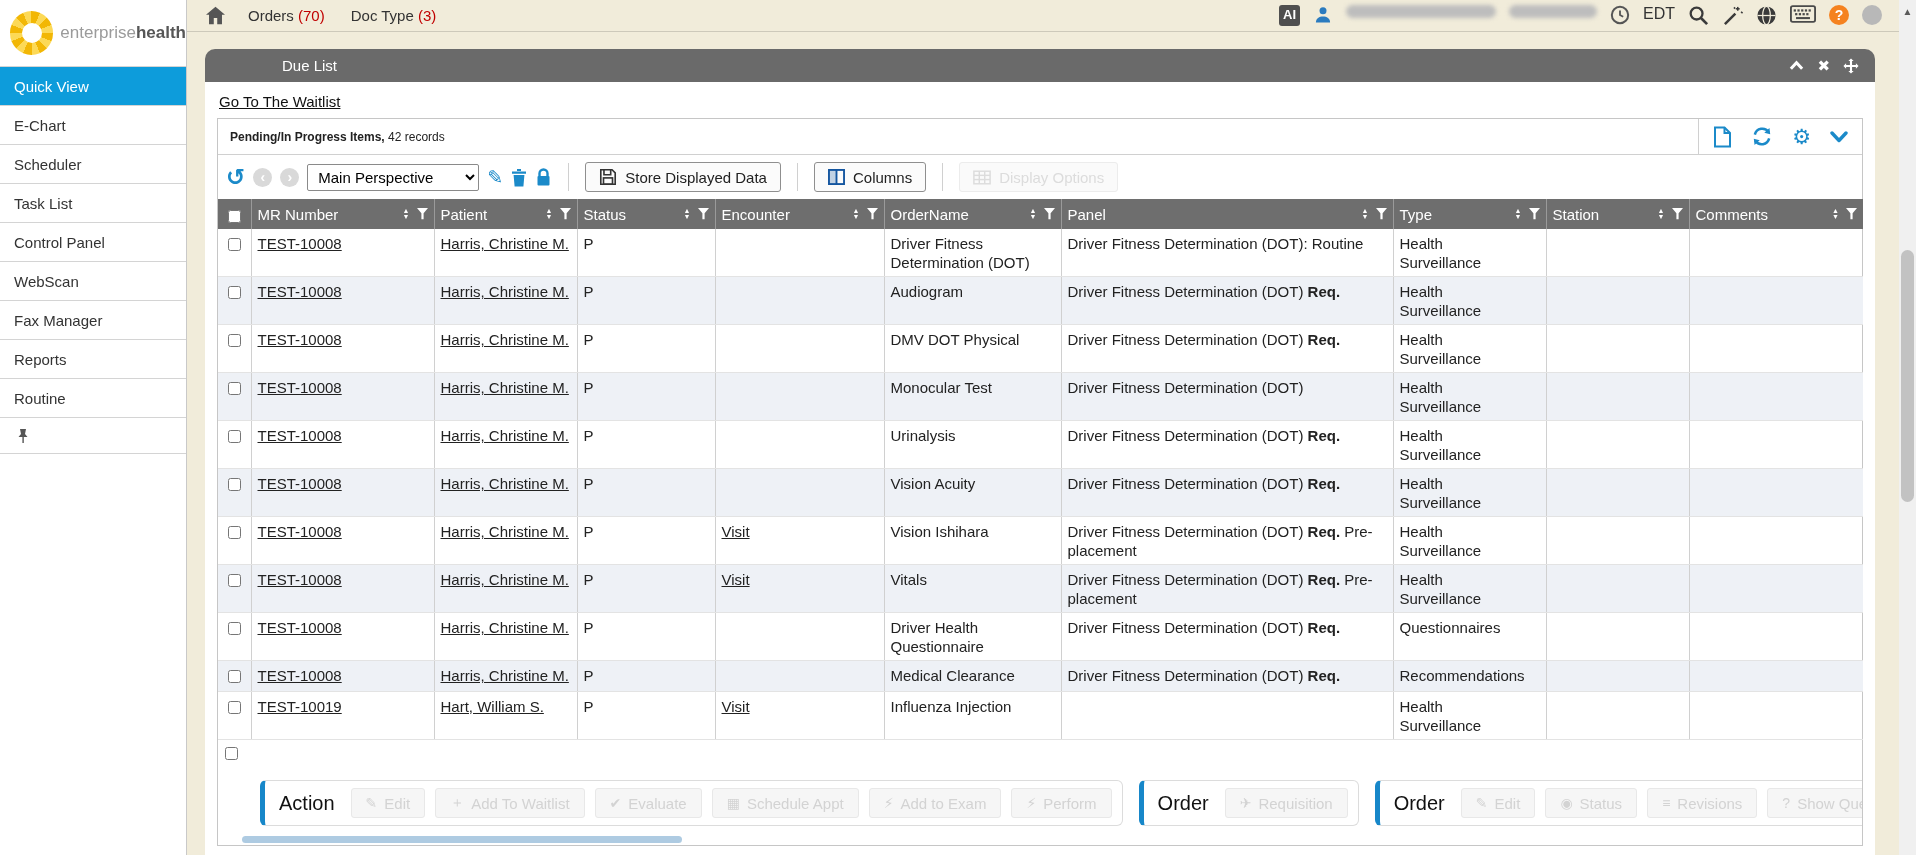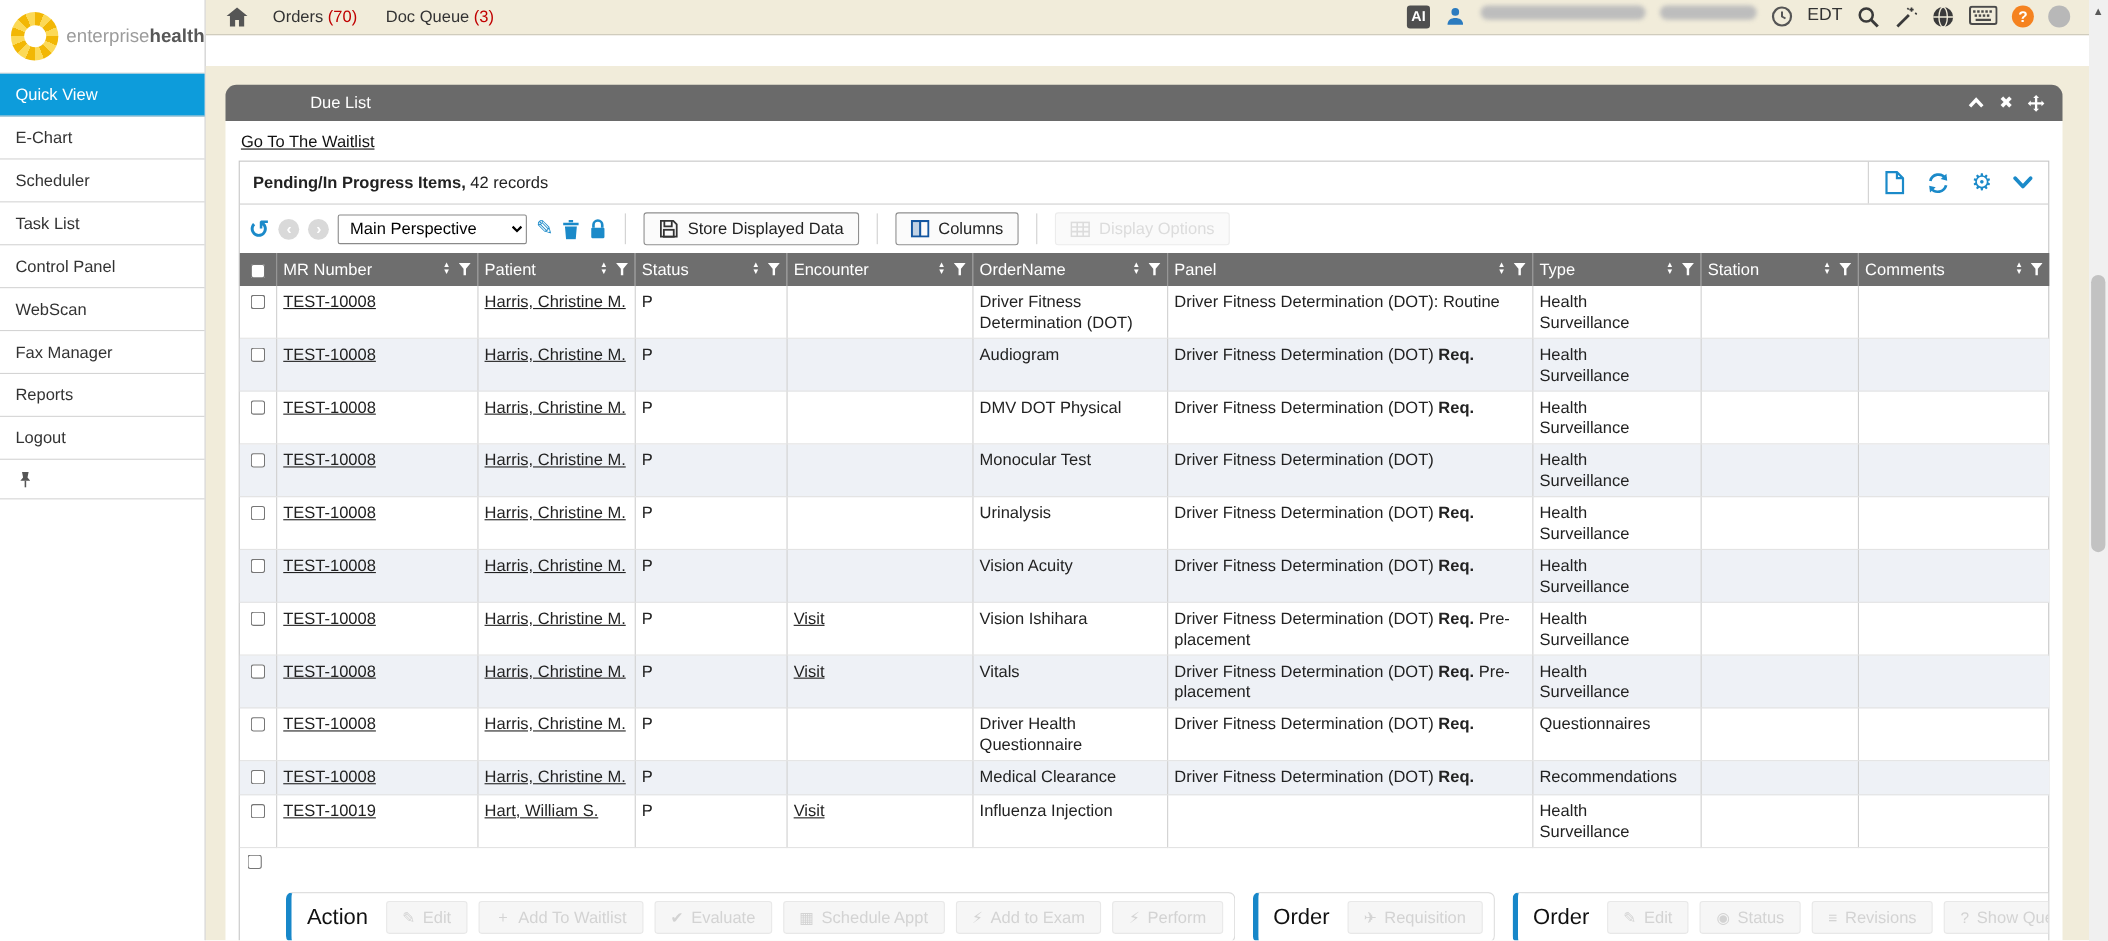--- a/index.html
+++ b/index.html
@@ -15,21 +15,21 @@
 .sun::after { content:""; position:absolute; left:12px; top:12px; width:20px; height:20px; border-radius:50%; background:#fff; }
 .logo-light { color:#9b9b9b; font-size:17px; font-weight:300; }
 .logo-bold { color:#575757; font-size:17px; font-weight:700; }
 .menu { border-top:1px solid #d4d4d4; }
 .mitem { height:39px; display:flex; align-items:center; padding-left:14px; font-size:15px; color:#333;
   border-bottom:1px solid #d4d4d4; cursor:pointer; }
 .mitem.active { background:#0d9cdb; color:#fff; }
 .pinrow { height:36px; display:flex; align-items:center; padding-left:16px; border-bottom:1px solid #d4d4d4; }
 
 
-.rightcol { flex:1; display:flex; flex-direction:column; min-width:0;gap:28px; }
+.rightcol { flex:1; display:flex; flex-direction:column; min-width:0; }
 
 
 .topbar { height:32px; background:#f1ecda; border-bottom:1px solid #cdc9ba; display:flex; align-items:center;
   padding:0 34px 0 18px; gap:0; font-size:15px; color:#333; flex:0 0 32px; }
 .topnav { display:flex; align-items:center; gap:26px; margin-left:22px; }
 .navitem { cursor:pointer; white-space:nowrap; }
 .navcount { color:#c00000; }
 .tb-right { margin-left:auto; display:flex; gap:13px; }
 .aibadge { background:#4f4f4f; color:#fff; font-weight:700; font-size:13px; border-radius:3px; padding:2px 4px; }
 .redacted { height:13px; background:#bdbdbd; border-radius:7px; filter:blur(2px); }
@@ -48,21 +48,21 @@
 .picons { margin-left:auto; padding-right:16px; display:flex; gap:13px; align-items:center; }
 .picons .pi { cursor:pointer; display:flex; align-items:center; }
 .xglyph { font-size:15px; font-weight:700; color:#fff; line-height:1; }
 .pbody { background:#fff; flex:1; padding:0 12px; overflow:hidden; }
 .waitrow { text-align:left; padding:11px 2px 7px; }
 .waitlink { color:#111; font-size:15px; text-decoration:underline; cursor:pointer; }
 
 
 .grid { border:1px solid #c6c6c6; background:#fff; }
 .gtitle { display:flex; align-items:stretch; border-bottom:1px solid #d0d0d0; }
-.gtitle-l { padding:11px 0 10px 12px; font-size:15px; color:#222; }
+.gtitle-l { padding:11px 0 10px 12px; font-size:12px; color:#222; }
 .gtitle-l b { font-weight:700; }
 .gtitle-r { margin-left:auto; border-left:1px solid #d0d0d0; display:flex; align-items:center; gap:19px; padding:0 14px; }
 .gtitle-r .gi { cursor:pointer; display:flex; align-items:center; }
 .gear-glyph { color:#1b8ac9; font-size:21px; line-height:1; }
 
 
 .gtools { display:flex; align-items:center; gap:8px; padding:7px 8px; }
 .undo-glyph { color:#1b8ac9; font-size:23px; font-weight:700; line-height:1; cursor:pointer; }
 .navcirc { width:19px; height:19px; border-radius:50%; background:#d9d9d9; color:#fff; font-size:14px; font-weight:700;
   display:flex; align-items:center; justify-content:center; line-height:1; }
@@ -121,39 +121,39 @@
   </div>
   <nav class="menu" id="sidebar-menu">
       <div class="mitem active">Quick View</div>
       <div class="mitem">E-Chart</div>
       <div class="mitem">Scheduler</div>
       <div class="mitem">Task List</div>
       <div class="mitem">Control Panel</div>
       <div class="mitem">WebScan</div>
       <div class="mitem">Fax Manager</div>
       <div class="mitem">Reports</div>
-      <div class="mitem">Logout</div>
+      <div class="mitem">Routine</div>
     </nav>
   <div class="pinrow">
     <svg width="14" height="16" viewBox="0 0 14 16">
       <path d="M4 1 h6 l-1 5 2.5 3 h-9 l2.5 -3 z" fill="#555"></path>
         <rect x="6.4" y="9" width="1.4" height="6" fill="#555"></rect>
     </svg>
   </div>
 </aside>
 
 <div class="rightcol">
 
   <div class="topbar">
     <svg width="21" height="19" viewBox="0 0 24 22">
       <path d="M12 1 L1 10 H4.5 V21 H10 V14 H14 V21 H19.5 V10 H23 Z" fill="#555"></path>
     </svg>
     <div class="topnav">
       <span class="navitem"><span>Orders</span> <span class="navcount">(70)</span></span>
-      <span class="navitem"><span>Doc Queue</span> <span class="navcount">(3)</span></span>
+      <span class="navitem"><span>Doc Type</span> <span class="navcount">(3)</span></span>
     </div>
     <div class="tb-right">
       <span class="aibadge">AI</span>
       <svg width="20" height="20" viewBox="0 0 24 24">
         <circle cx="12" cy="7" r="4.2" fill="#2b7bbf"></circle>
           <path d="M3.5 21 c0-5.2 4-7.3 8.5-7.3 s8.5 2.1 8.5 7.3 z" fill="#2b7bbf"></path>
       </svg>
       <div class="redacted r1"></div>
       <div class="redacted r2"></div>
       <svg width="20" height="20" viewBox="0 0 22 22">

